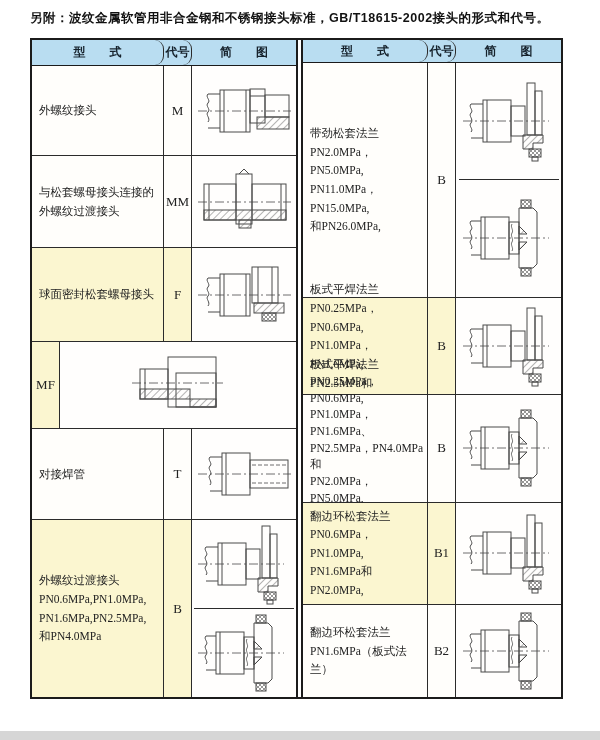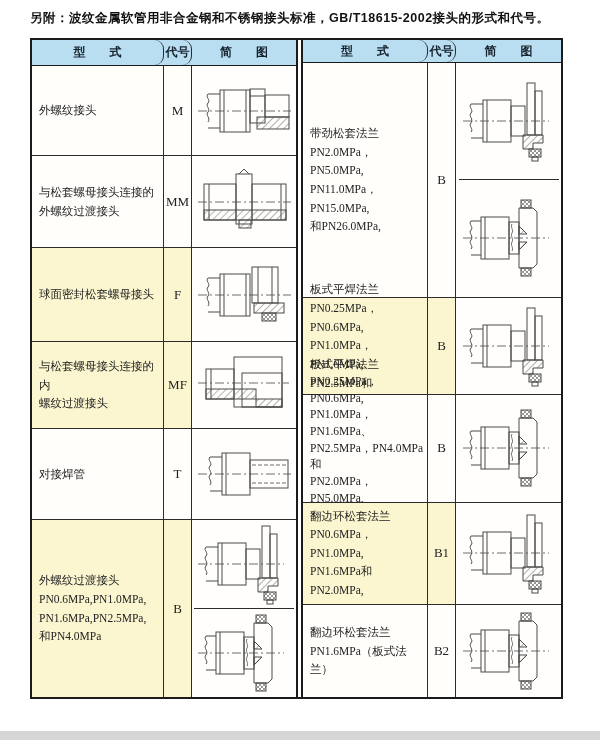--- a/index.html
+++ b/index.html
@@ -202,22 +202,20 @@
       <div class="cell c-type type">球面密封松套螺母接头</div>
       <div class="cell c-code code">F</div>
       <div class="cell c-sk sk">
         <svg class="sketch" width="100" height="84" viewBox="0 0 100 84">
             <use href="#sk-f"></use>
           </svg>
       </div>
     </div>
 
     <div class="trow hl" style="height:87px">
-      <div class="cell c-type type">与松套螺母接头连接的内
-螺纹过渡接头</div>
       <div class="cell c-code code">MF</div>
       <div class="cell c-sk sk">
         <svg class="sketch" width="100" height="84" viewBox="0 0 100 84">
             <use href="#sk-mf"></use>
           </svg>
       </div>
     </div>
 
     <div class="trow" style="height:91px">
       <div class="cell c-type type">对接焊管</div>

